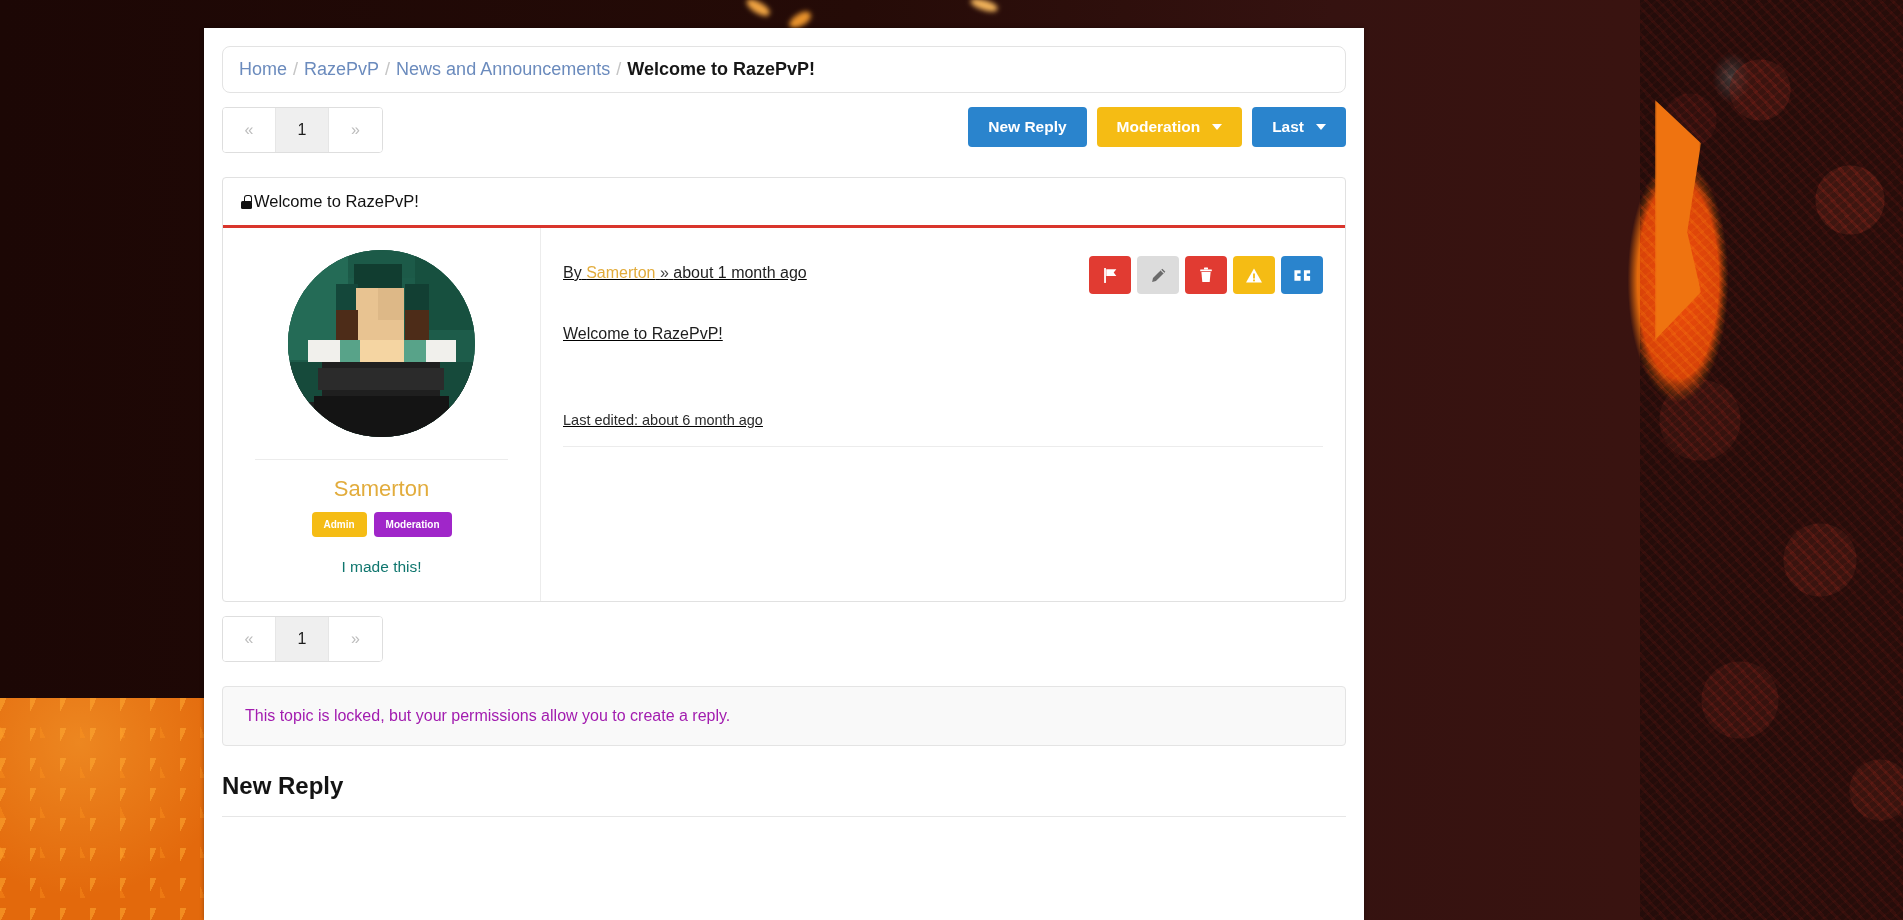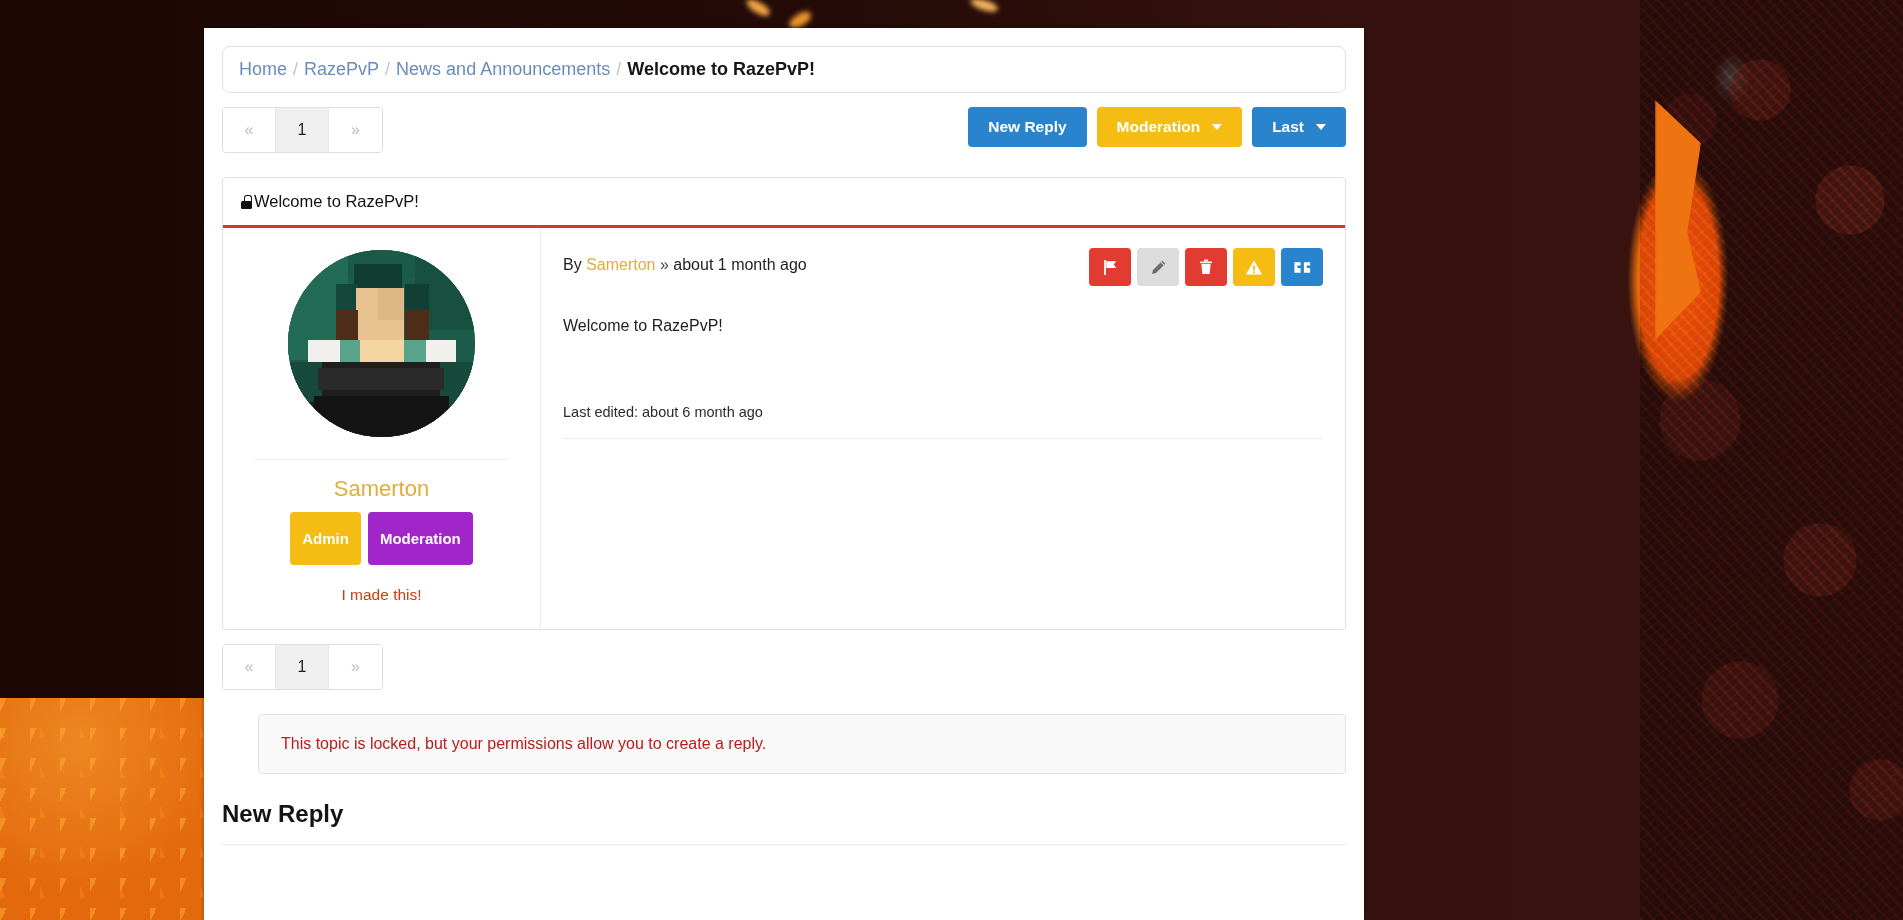--- a/index.html
+++ b/index.html
@@ -218,36 +218,36 @@
     border-top: 1px solid #ececec;
   }
   .username {
     margin-top: 16px;
     font-size: 22px;
     color: #e2ac3c;
   }
   .badges { margin-top: 10px; display: flex; justify-content: center; gap: 7px; }
   .badge {
     color: #fff;
-    font-size: 15px;
+    font-size: 10px;
     font-weight: bold;
-    padding: 18px 12px;
+    padding: 7px 12px;
     border-radius: 4px;
     display: inline-block;
   }
   .badge-admin { background: #f5bc14; }
   .badge-dev { background: #a026c9; }
   .user-meta {
     margin-top: 18px;
     font-size: 15.5px;
-    color: #c2410c;
+    color: #0f766e;
     line-height: 24px;
   }
 
-  .post-right { flex: 1; padding: 20px 22px 20px 22px; }
+  .post-right { flex: 1; padding: 28px 22px 20px 22px; text-decoration: underline; }
   .post-head {
     display: flex;
     align-items: flex-start;
     justify-content: space-between;
   }
   .byline { font-size: 16px; color: #1e1e1e; padding-top: 8px; }
   .byline a { color: #e2ac3c; text-decoration: none; }
   .byline .chev { color: #444; }
 
   .actions { display: flex; gap: 6px; }
@@ -281,22 +281,21 @@
   }
 
   
   .locked-note {
     margin-top: 22px;
     border: 1px solid #e4e4e4;
     border-radius: 4px;
     background: #f9f9f9;
     padding: 20px 22px;
     font-size: 16px;
-    color: #b91c1c;
-    margin-left: 36px;
+    color: #a21caf;
   }
   .new-reply-title {
     margin-top: 26px;
     font-size: 24px;
     font-weight: bold;
     color: #141414;
   }
   .reply-rule { margin-top: 16px; border-top: 1px solid #e6e6e6; }
 </style>
 </head>

